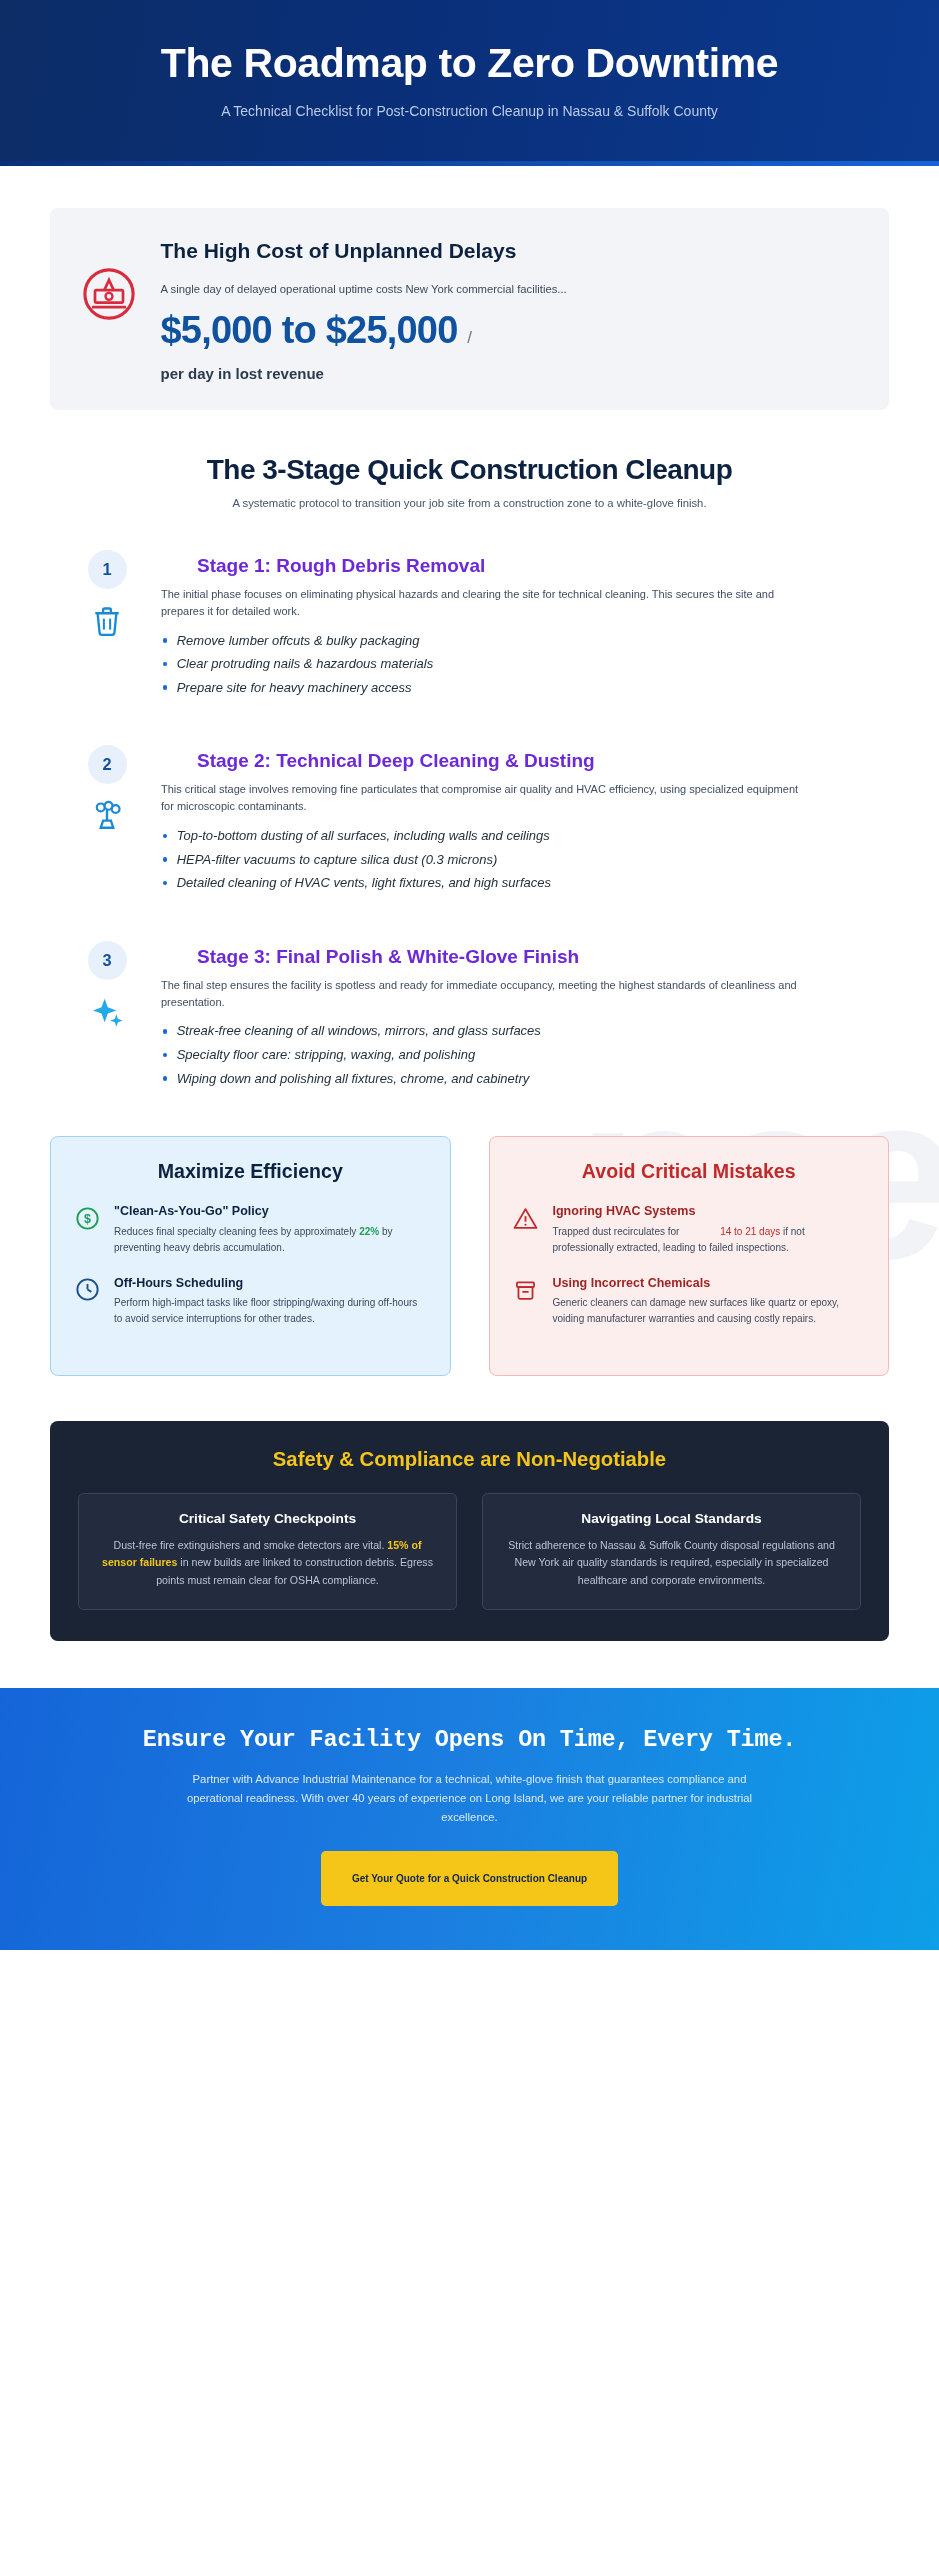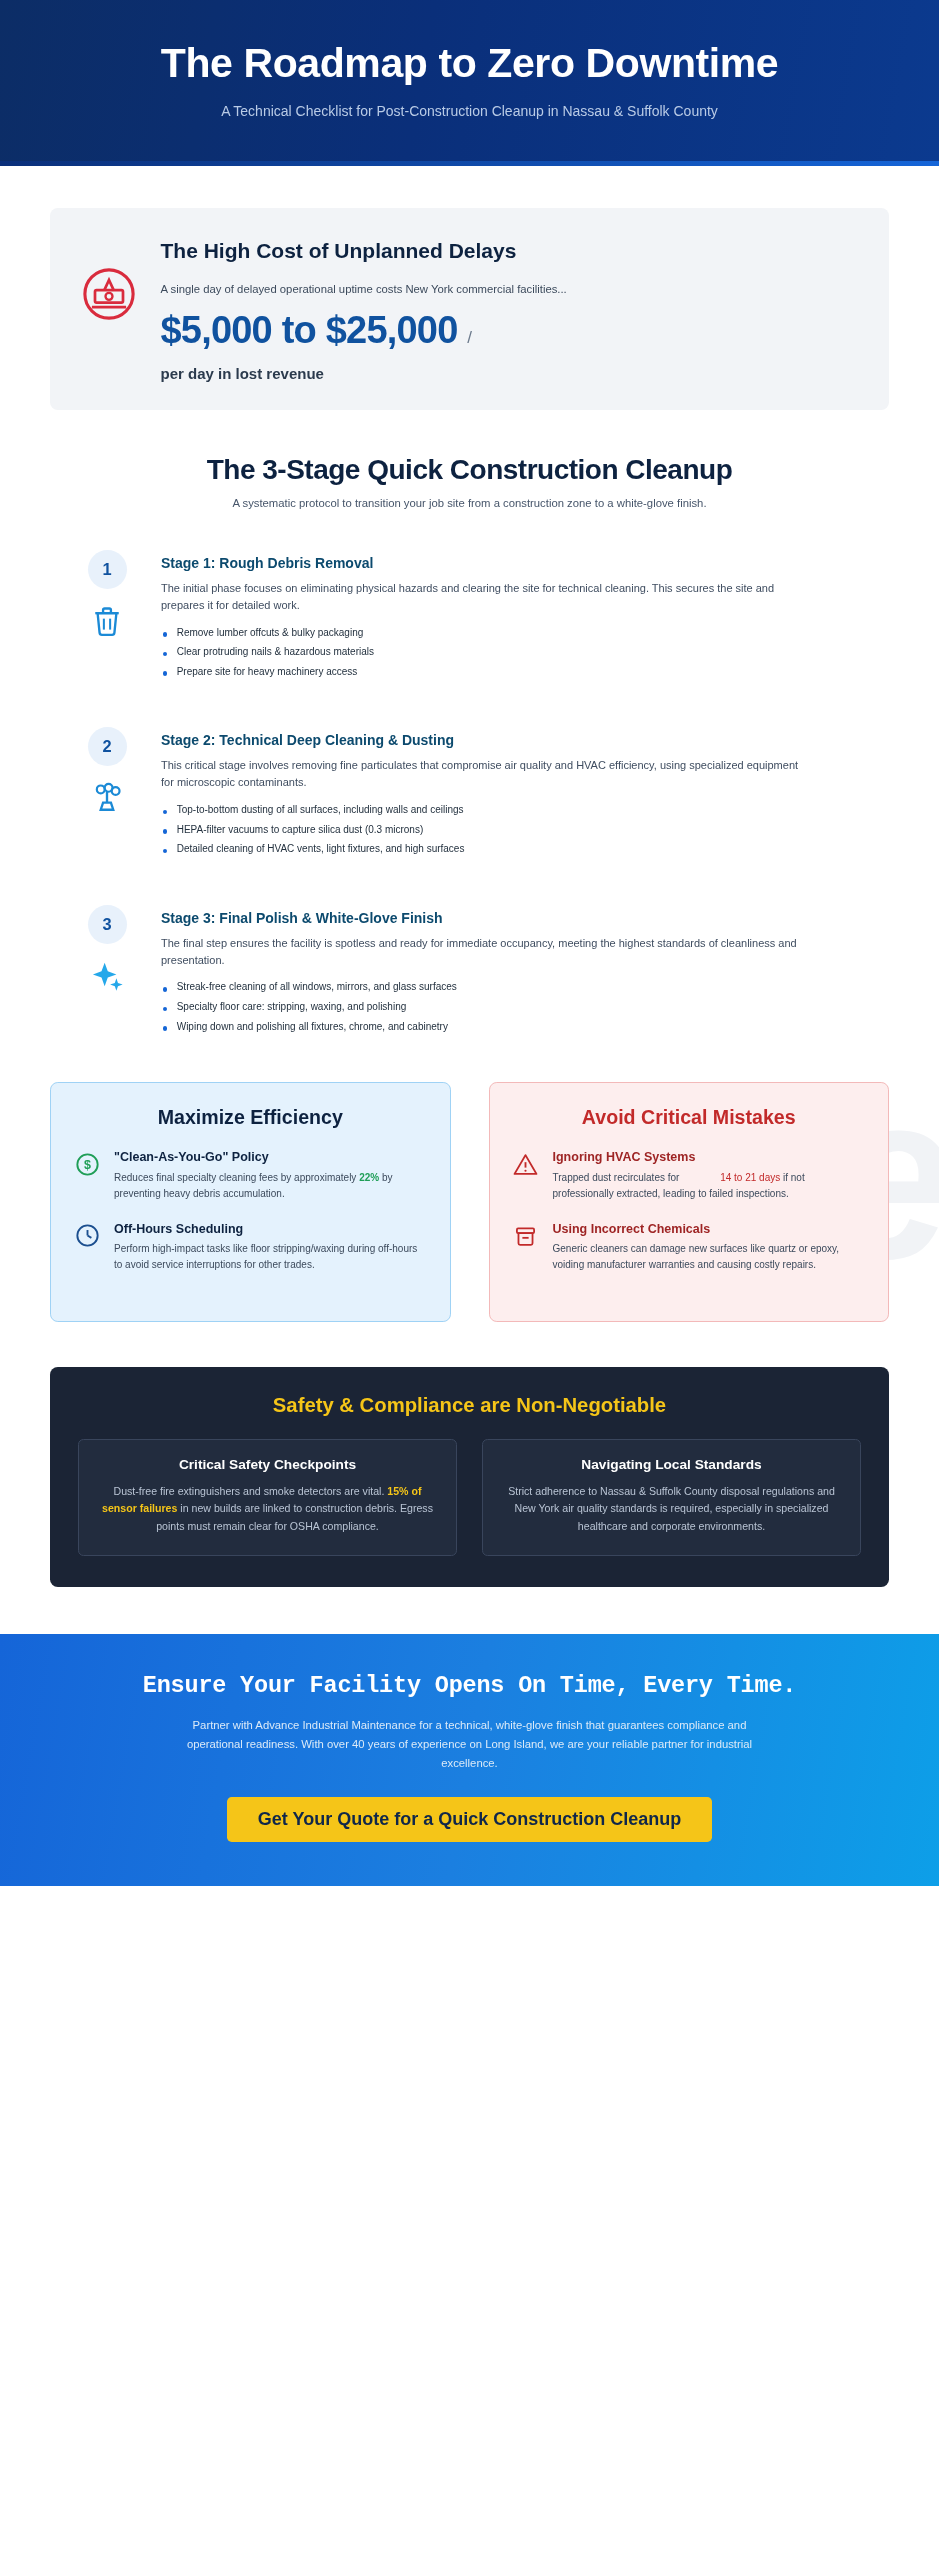--- a/index.html
+++ b/index.html
@@ -138,39 +138,41 @@
     background: #e8f1fb;
     color: #10529f;
     font-size: 16.4px;
     font-weight: bold;
     display: flex;
     align-items: center;
     justify-content: center;
   }
   .stage-body { flex: 1 1 auto; padding-top: 4.7px; }
   .stage-title {
-    font-size: 14px;
-    font-weight: bold;
-    color: #0c4a6e;
+    font-size: 19px;
+    font-weight: bold;
+    color: #6d28d9;
     margin-bottom: 9.4px;
+    margin-left: 36px;
   }
   .stage-desc {
     font-size: 11px;
     color: #3f4d60;
     line-height: 1.55;
     max-width: 649px;
     margin-bottom: 12.5px;
   }
   .bullets { list-style: none; }
   .bullets li {
     position: relative;
     padding-left: 15.7px;
     margin-bottom: 8.6px;
-    font-size: 10px;
+    font-size: 13px;
     color: #23313f;
+    font-style: italic;
   }
   .bullets li::before {
     content: "";
     position: absolute;
     left: 1.6px; top: 5.5px;
     width: 4.7px; height: 4.7px;
     border-radius: 50%;
     background: #1566d6;
   }
 
@@ -278,23 +280,23 @@
     max-width: 595px;
     color: #dbeaf8;
     font-size: 11.3px;
     line-height: 1.65;
   }
   .cta-btn {
     display: inline-block;
     margin-top: 25px;
     background: #f5c518;
     color: #10274a;
-    font-size: 18px;
-    font-weight: bold;
-    padding: 12px 31px;
+    font-size: 10px;
+    font-weight: bold;
+    padding: 22px 31px;
     border: none;
     border-radius: 4.7px;
     cursor: pointer;
     font-family: "Liberation Sans", sans-serif;
   }
 </style>
 </head>
 <body>
 
 <div class="page">

